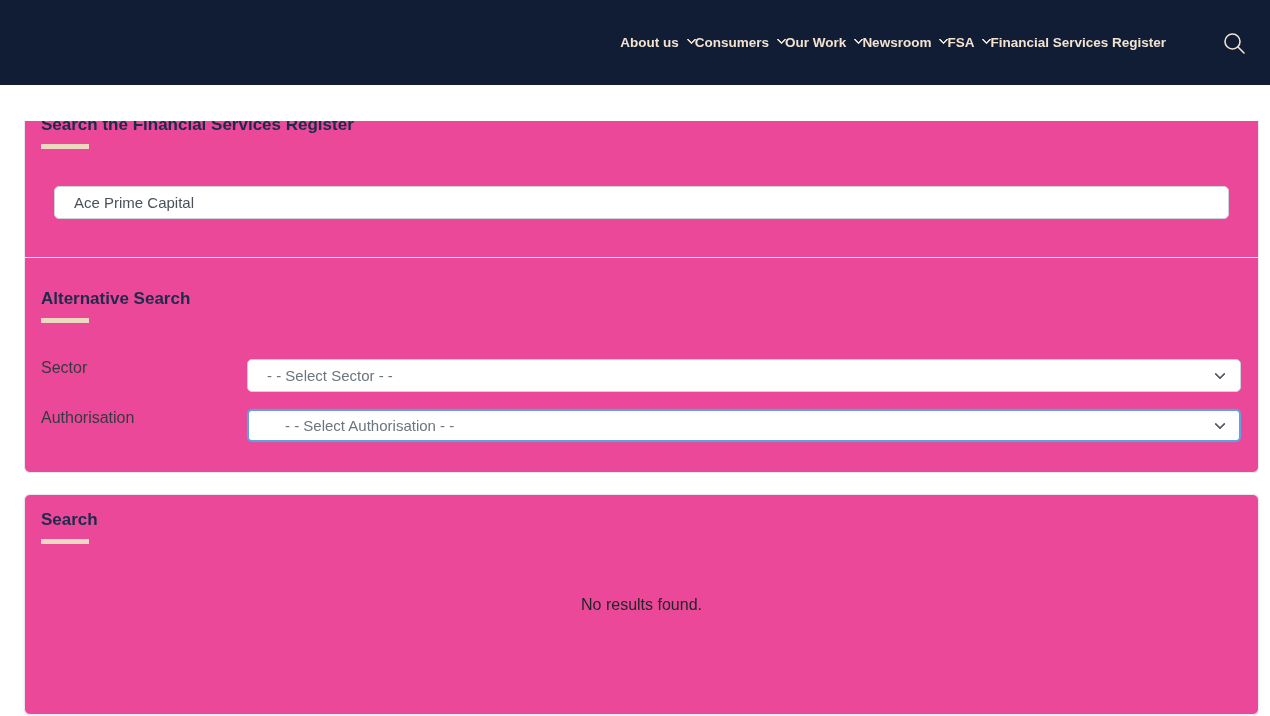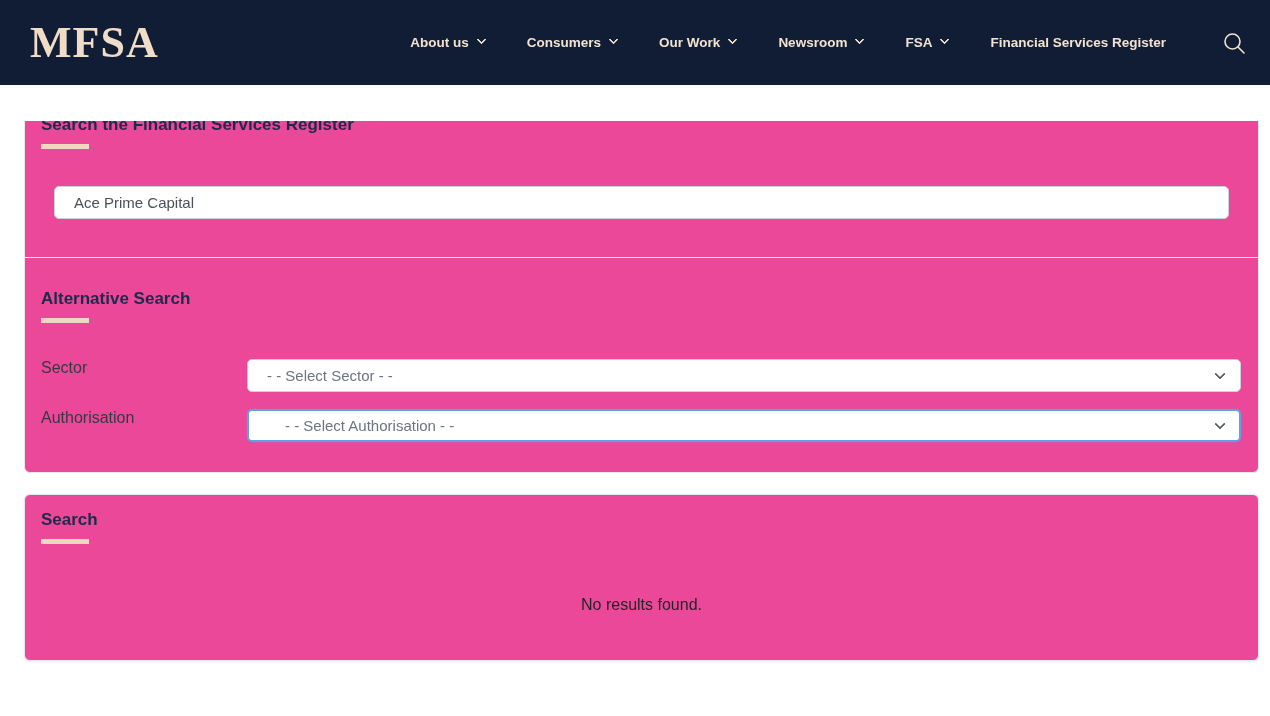--- a/index.html
+++ b/index.html
@@ -25,21 +25,20 @@
     letter-spacing: 1px;
     color: #f0ddc8;
     line-height: 1;
     cursor: pointer;
   }
   .nav-list {
     margin-left: auto;
     margin-right: 56px;
     display: flex;
     align-items: center;
-    gap: 42px;
     list-style: none;
   }
   .nav-item {
     display: flex;
     align-items: center;
     gap: 9px;
     color: #f2e3d1;
     font-size: 13.5px;
     font-weight: 700;
     cursor: pointer;
@@ -147,31 +146,30 @@
     border-right: 2.2px solid #545b62;
     border-bottom: 2.2px solid #545b62;
     border-radius: 1px;
     transform: rotate(45deg);
     pointer-events: none;
   }
 
   .card-results { margin-top: 21px; padding: 15px 16px 0; }
   .empty-msg {
     margin-top: 52px;
-    padding-bottom: 46px;
+    padding-bottom: 100px;
     text-align: center;
     font-size: 16px;
     color: #212529;
   }
 </style>
 </head>
 <body>
 
 <header class="navbar">
-  <div class="logo">MFSA</div>
   <ul class="nav-list">
     <li class="nav-item">
       <span>About us</span>
       <span class="chev"></span>
     </li>
     <li class="nav-item">
       <span>Consumers</span>
       <span class="chev"></span>
     </li>
     <li class="nav-item">

